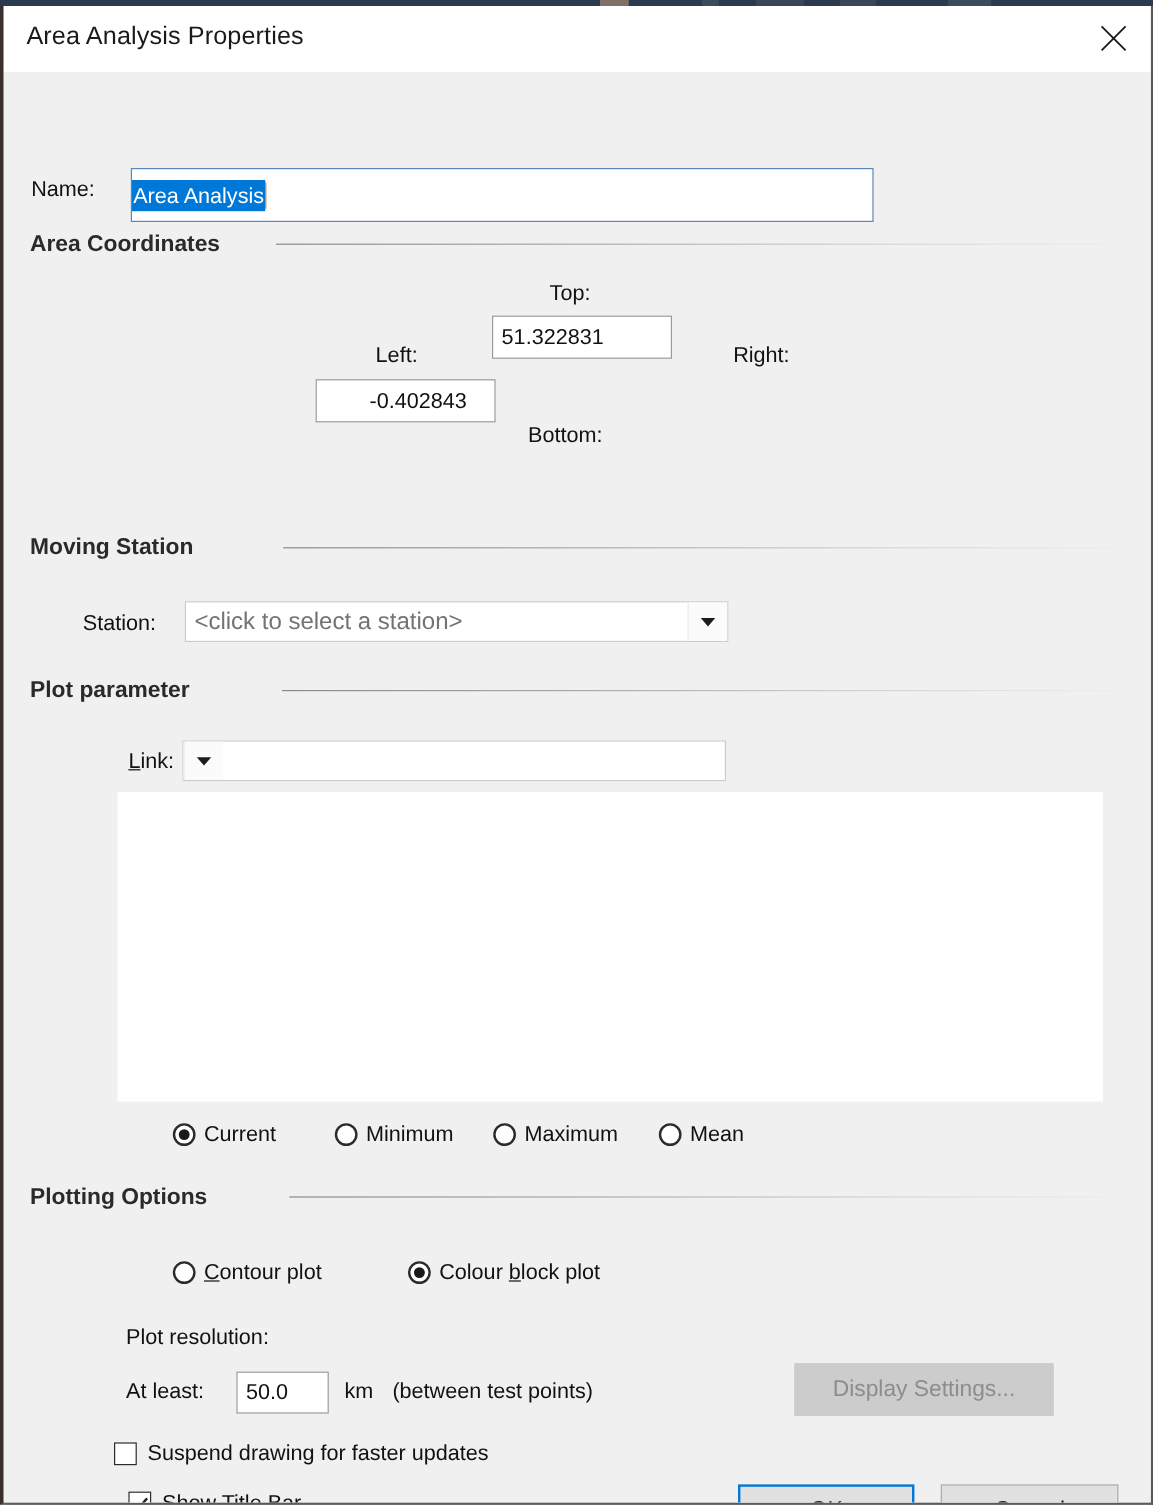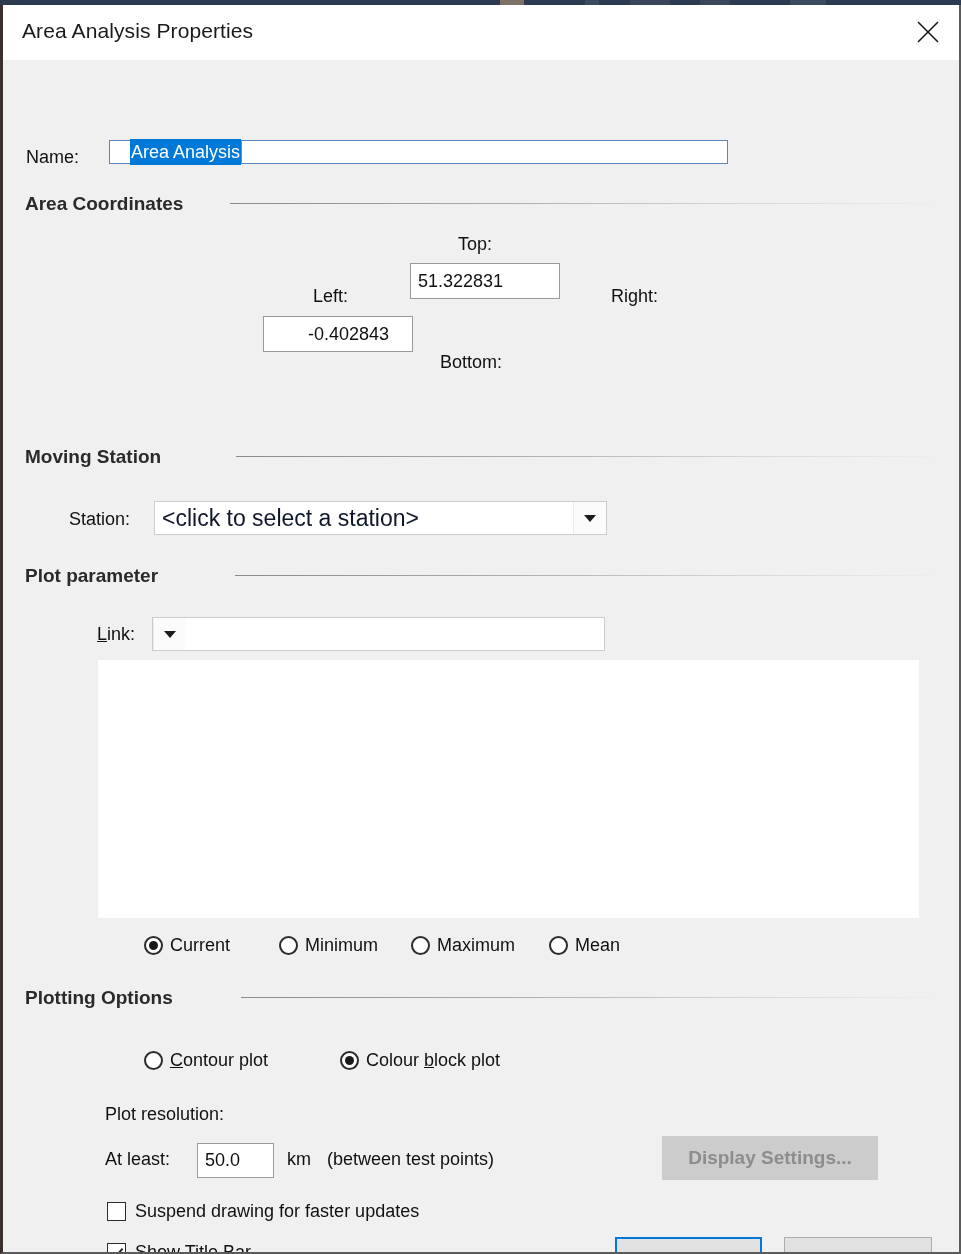--- a/index.html
+++ b/index.html
@@ -113,26 +113,26 @@
     white-space: nowrap;
     outline: none;
   }
 
   .nameinput {
     position: absolute;
     box-sizing: border-box;
     left: 106px;
     top: 80px;
     width: 619px;
-    height: 24px;
+    height: 45px;
     background: #ffffff;
     border: 1px solid #5a87b8;
     display: flex;
     align-items: center;
-    padding-left: 20px;
+    padding-left: 0;
   }
   .sel-text {
     background: #0078d7;
     color: #ffffff;
     font-size: 18px;
     line-height: 26px;
     padding: 0 1px;
     white-space: nowrap;
   }
   .caret {
@@ -146,22 +146,22 @@
   .combo {
     position: absolute;
     box-sizing: border-box;
     height: 34px;
     background: #ffffff;
     border: 1px solid #cccccc;
     display: flex;
     align-items: center;
   }
   .combo .ph {
-    font-size: 23px;
-    color: #0f172a;
+    font-size: 20px;
+    color: #737373;
     padding-left: 7px;
     white-space: nowrap;
     flex: 1;
   }
   .combo .arrow-cell {
     width: 32px;
     height: 100%;
     display: flex;
     align-items: center;
     justify-content: center;
@@ -333,21 +333,21 @@
     <div class="combo" style="left:151px;top:441px;width:453px;">
       <span class="ph">&lt;click to select a station&gt;</span>
       <span class="arrow-cell">
         <span class="arrow-dn"></span>
       </span>
     </div>
 
     <div class="group-title" style="left:22px;top:505px;">Plot parameter</div>
     <div class="group-rule" style="left:232px;top:515px;width:707px;"></div>
 
-    <div class="lbl" style="left:94px;top:564px;text-align:center;">
+    <div class="lbl" style="left:104px;top:564px;text-align:center;">
       <span class="mn">L</span><span>ink:</span>
     </div>
     <div class="combo" style="left:149px;top:557px;width:453px;">
       <span class="arrow-cell">
         <span class="arrow-dn"></span>
       </span>
     </div>
 
     <div class="listbox"></div>
 
@@ -379,23 +379,23 @@
       <span class="radio-dot on"></span>
       <span class="rl"><span>Colour </span><span class="mn">b</span><span>lock plot</span></span>
     </div>
 
     <div class="lbl" style="left:102px;top:1044px;">Plot resolution:</div>
     <div class="lbl" style="left:102px;top:1089px;">At least:</div>
     <div class="txtbox" style="left:194px;top:1083px;width:77px;height:35px;">50.0</div>
     <div class="lbl" style="left:284px;top:1089px;">km</div>
     <div class="lbl" style="left:324px;top:1089px;">(between test points)</div>
 
-    <div class="btn disabled" style="left:659px;top:1076px;width:216px;height:44px;font-weight:bold;">Display Settings...</div>
-
-    <div class="check-item" style="left:104px;top:1141px;">
+    <div class="btn disabled" style="left:659px;top:1076px;width:216px;height:44px;">Display Settings...</div>
+
+    <div class="check-item" style="left:92px;top:1141px;">
       <span class="check-box"></span>
       <span class="cl">Suspend drawing for faster updates</span>
     </div>
     <div class="check-item" style="left:104px;top:1182px;">
       <span class="check-box on"></span>
       <span class="cl">Show Title Bar</span>
     </div>
 
     <div class="btn default" style="left:612px;top:1177px;width:147px;height:44px;">OK</div>
     <div class="btn" style="left:781px;top:1177px;width:148px;height:44px;">Cancel</div>

